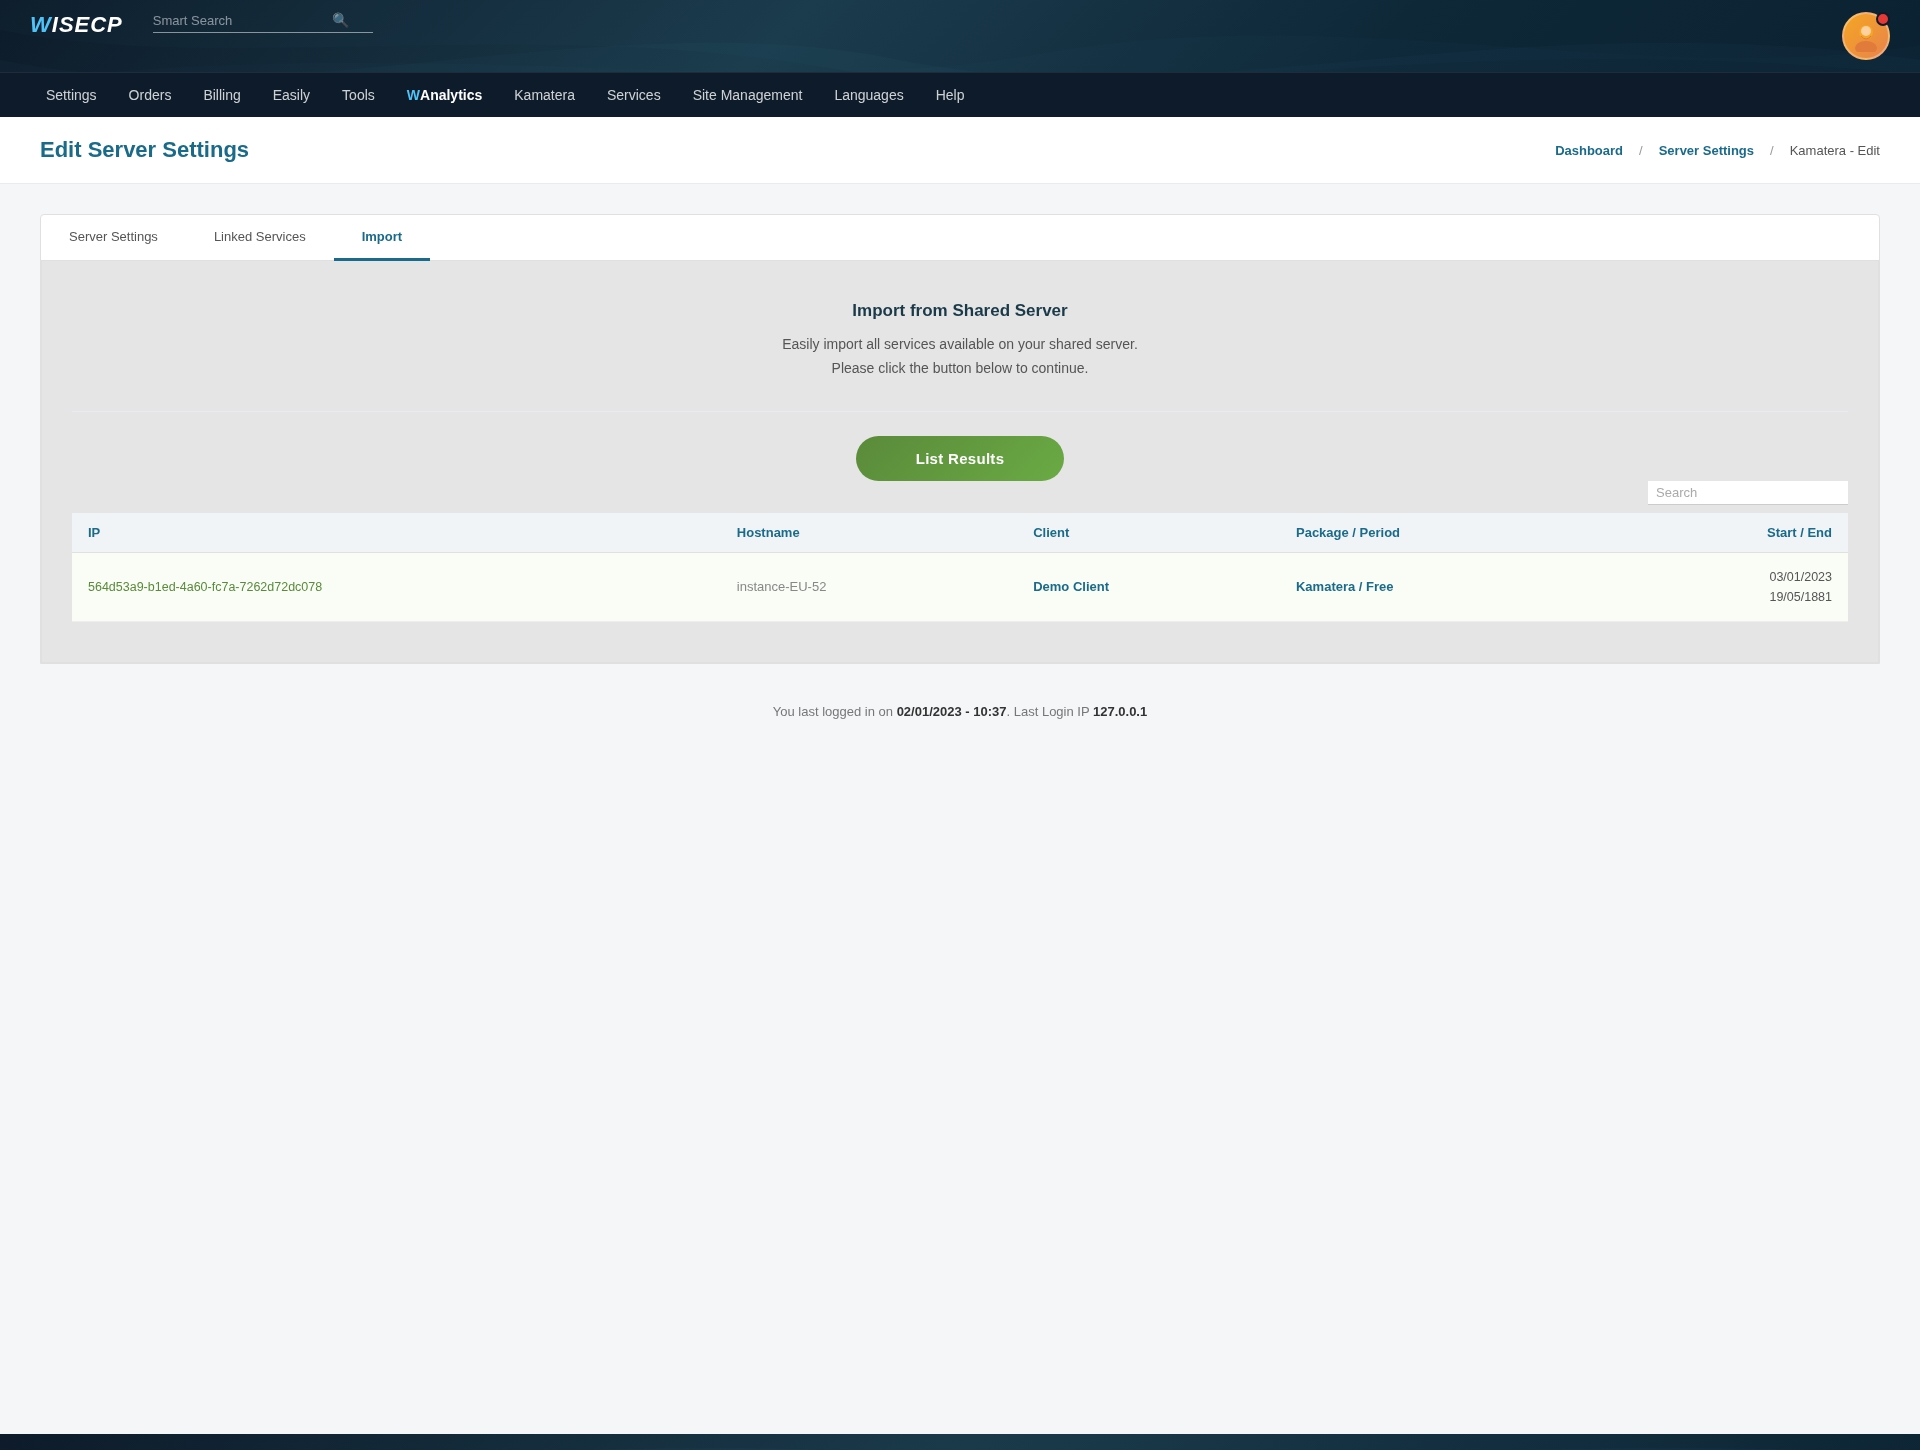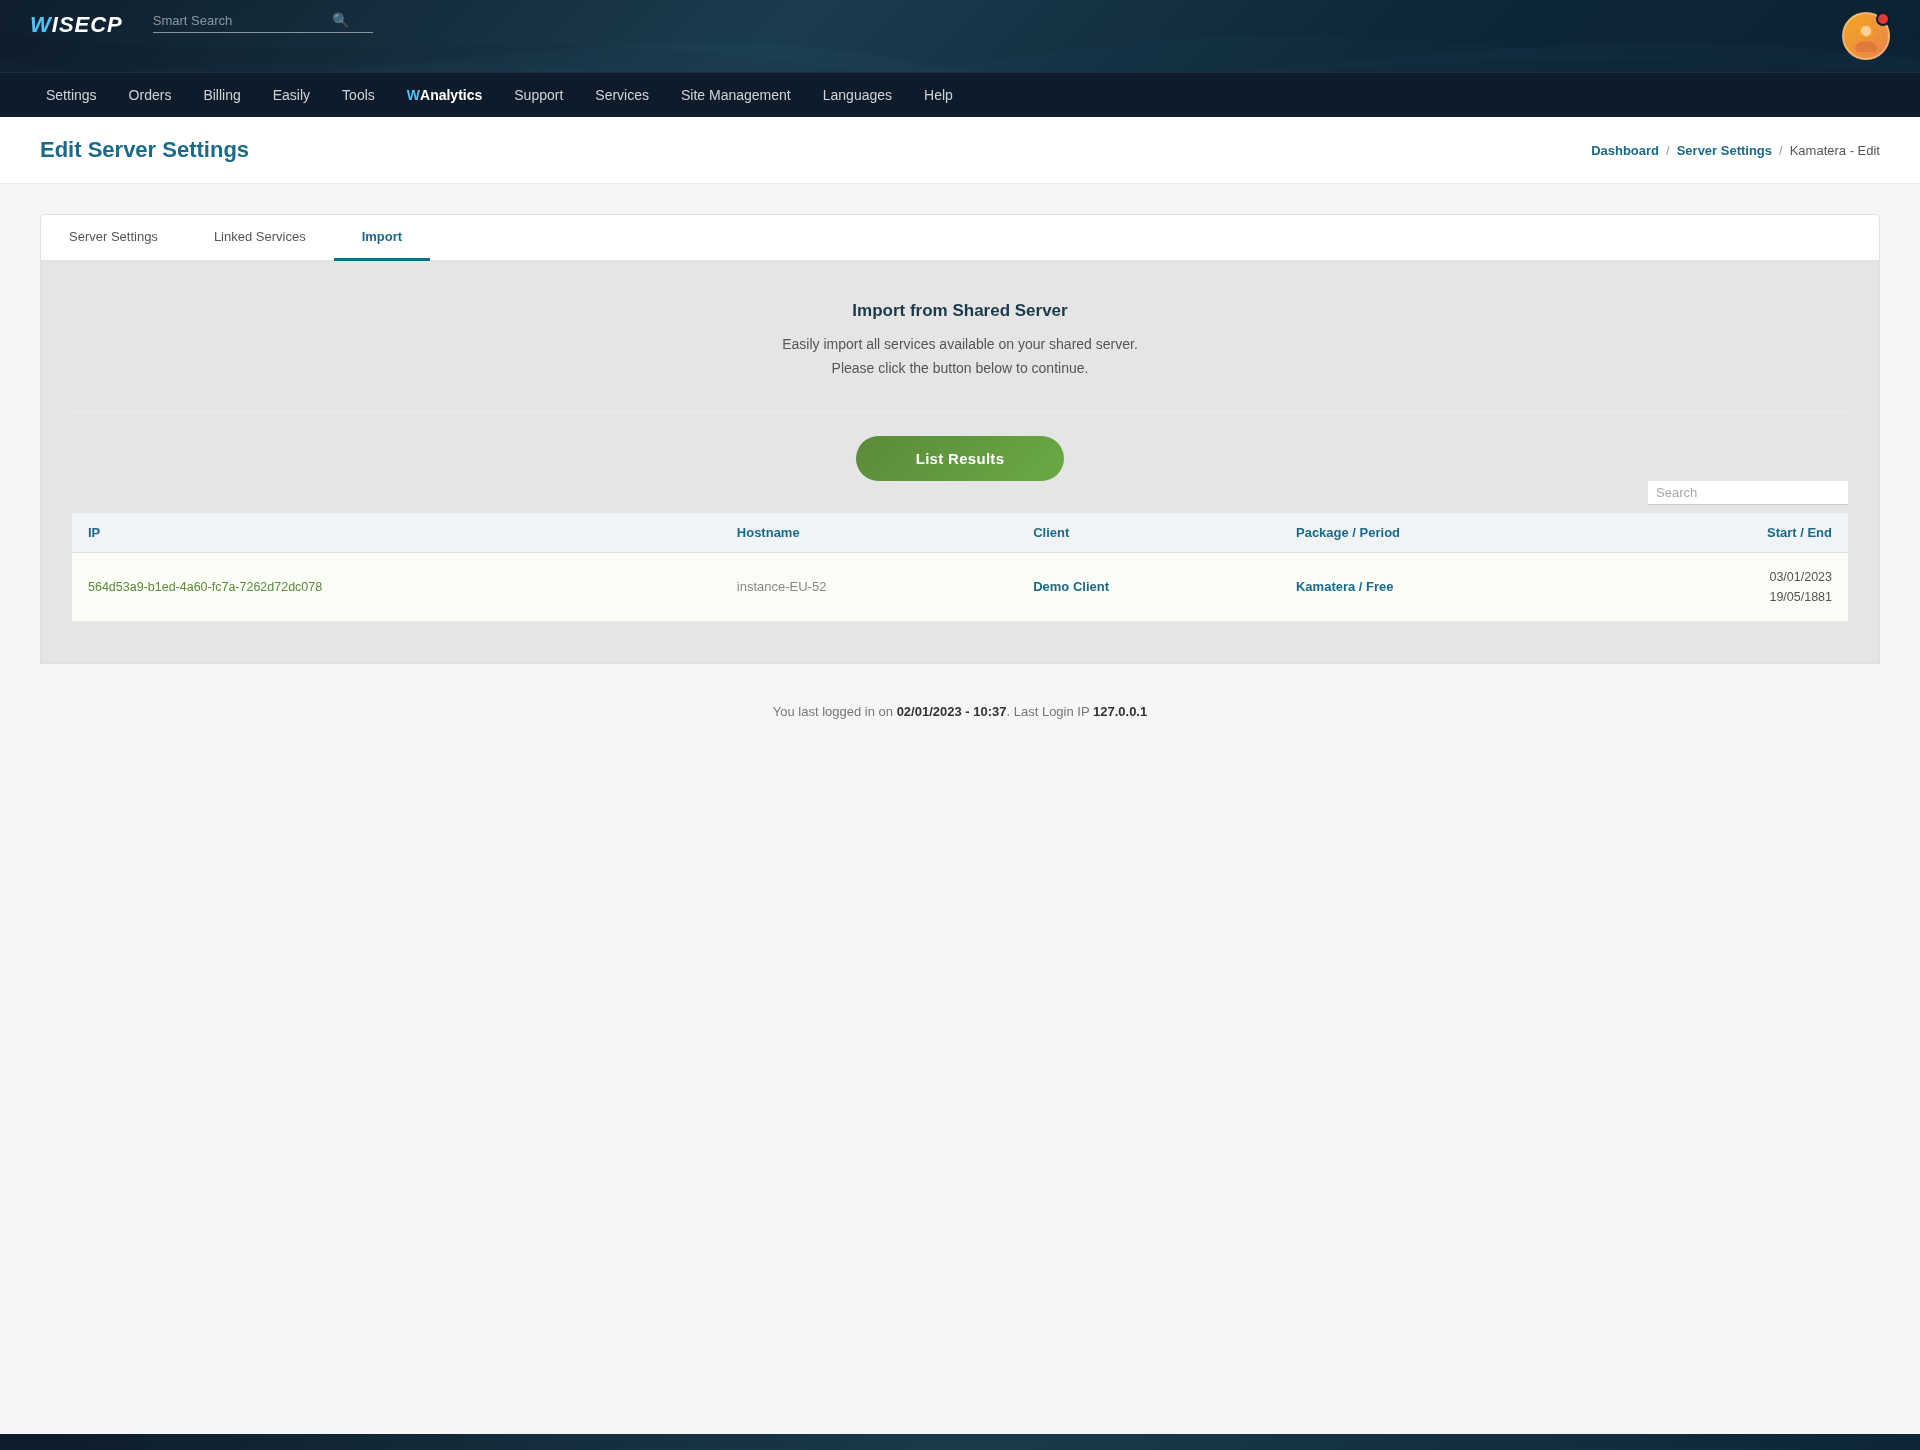--- a/index.html
+++ b/index.html
@@ -116,21 +116,21 @@
       border-bottom: 1px solid #e8ecf0;
     }
     .page-title {
       font-size: 22px;
       font-weight: 700;
       color: #1a6a8a;
     }
     .breadcrumb {
       display: flex;
       align-items: center;
-      gap: 7px;
+      gap: 16px;
       font-size: 13px;
     }
     .breadcrumb-link { color: #1a6a8a; font-weight: 600; cursor: pointer; }
     .breadcrumb-sep { color: #999; }
     .breadcrumb-current { color: #555; }
 
     
     .main-content {
       padding: 30px 40px;
       background: #f4f6f8;
@@ -322,21 +322,21 @@
     </div>
   </div>
 
   <nav class="nav-bar">
     <div class="nav-item">Settings</div>
     <div class="nav-item">Orders</div>
     <div class="nav-item">Billing</div>
     <div class="nav-item">Easily</div>
     <div class="nav-item">Tools</div>
     <div class="nav-item active"><span class="w-accent">W</span>Analytics</div>
-    <div class="nav-item">Support</div>
+    <div class="nav-item">Kamatera</div>
     <div class="nav-item">Services</div>
     <div class="nav-item">Site Management</div>
     <div class="nav-item">Languages</div>
     <div class="nav-item">Help</div>
   </nav>
 </div>
 
 <div class="breadcrumb-bar">
   <h1 class="page-title">Edit Server Settings</h1>
   <div class="breadcrumb">

